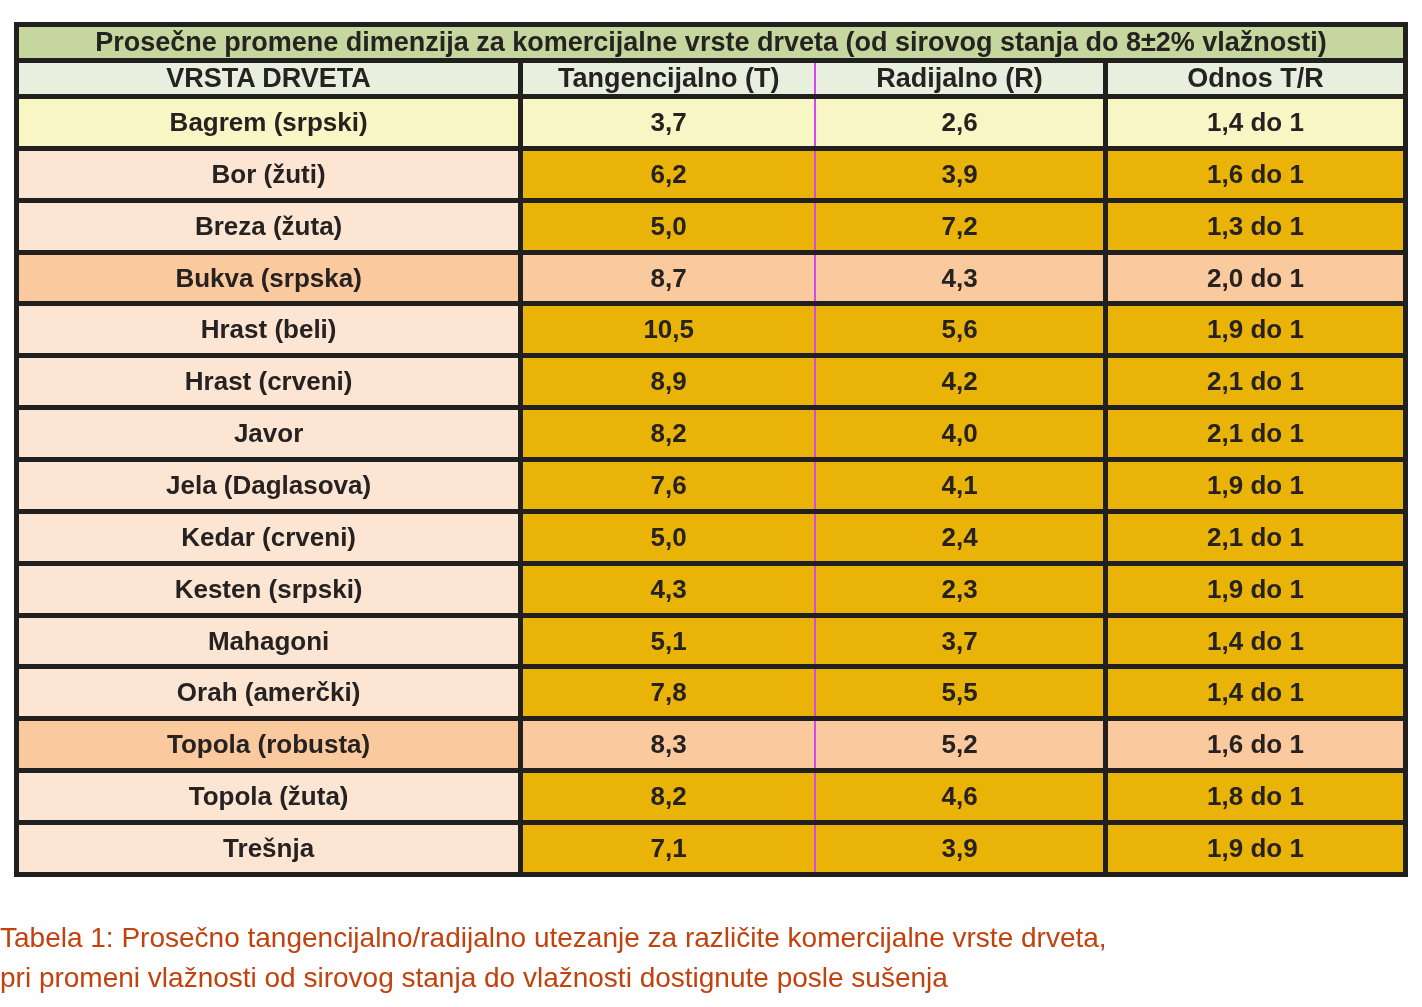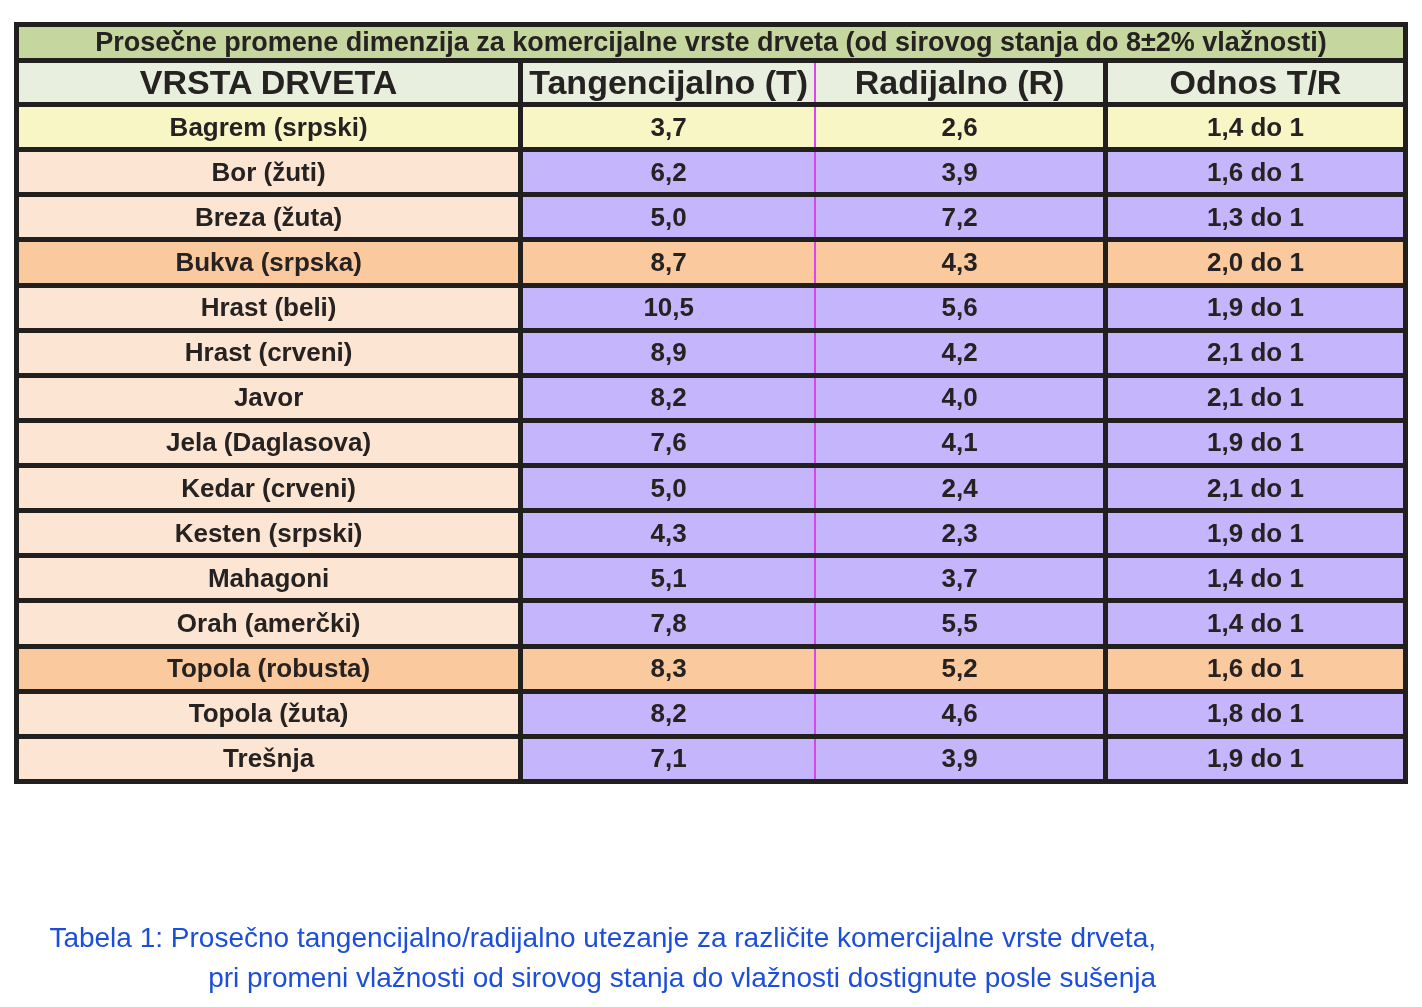--- a/index.html
+++ b/index.html
@@ -15,21 +15,21 @@
     position: relative;
     width: 1422px;
     height: 1007px;
     background: #ffffff;
   }
   table.wood {
     position: absolute;
     left: 14px;
     top: 22px;
     width: 1394px;
-    height: 762px;
+    height: 855px;
     border-collapse: collapse;
     table-layout: fixed;
     border: 5px solid #221f1f;
   }
   table.wood th, table.wood td {
     border-top: 5px solid #221f1f;
     border-bottom: 5px solid #221f1f;
     text-align: center;
     vertical-align: middle;
     font-weight: bold;
@@ -42,36 +42,36 @@
   
   .vb-thick { border-left: 5px solid #221f1f; }
   .vb-thin  { border-left: 2px solid #d946ef; }
 
   tr.title-row th {
     background: #c5d79e;
     font-size: 27px;
   }
   tr.header-row th {
     background: #e8efdf;
-    font-size: 34px;
+    font-size: 27px;
   }
   tr.hl-none td.name-col { background: #fce5d2; }
-  tr.hl-none td.val-col  { background: #c4b5fd; }
+  tr.hl-none td.val-col  { background: #eab308; }
   tr.hl-yellow td        { background: #f9f6c5; }
   tr.hl-orange td        { background: #fbc99e; }
 
   .caption {
     position: absolute;
     left: 0;
     top: 918px;
     width: 1156px;
-    text-align: right;
+    text-align: left;
     font-size: 28px;
     font-weight: normal;
-    color: #1d4ed8;
+    color: #c2410c;
     line-height: 1.43;
   }
 </style>
 </head>
 <body>
 
 <div class="page">
 
   <table class="wood">
     <colgroup>

